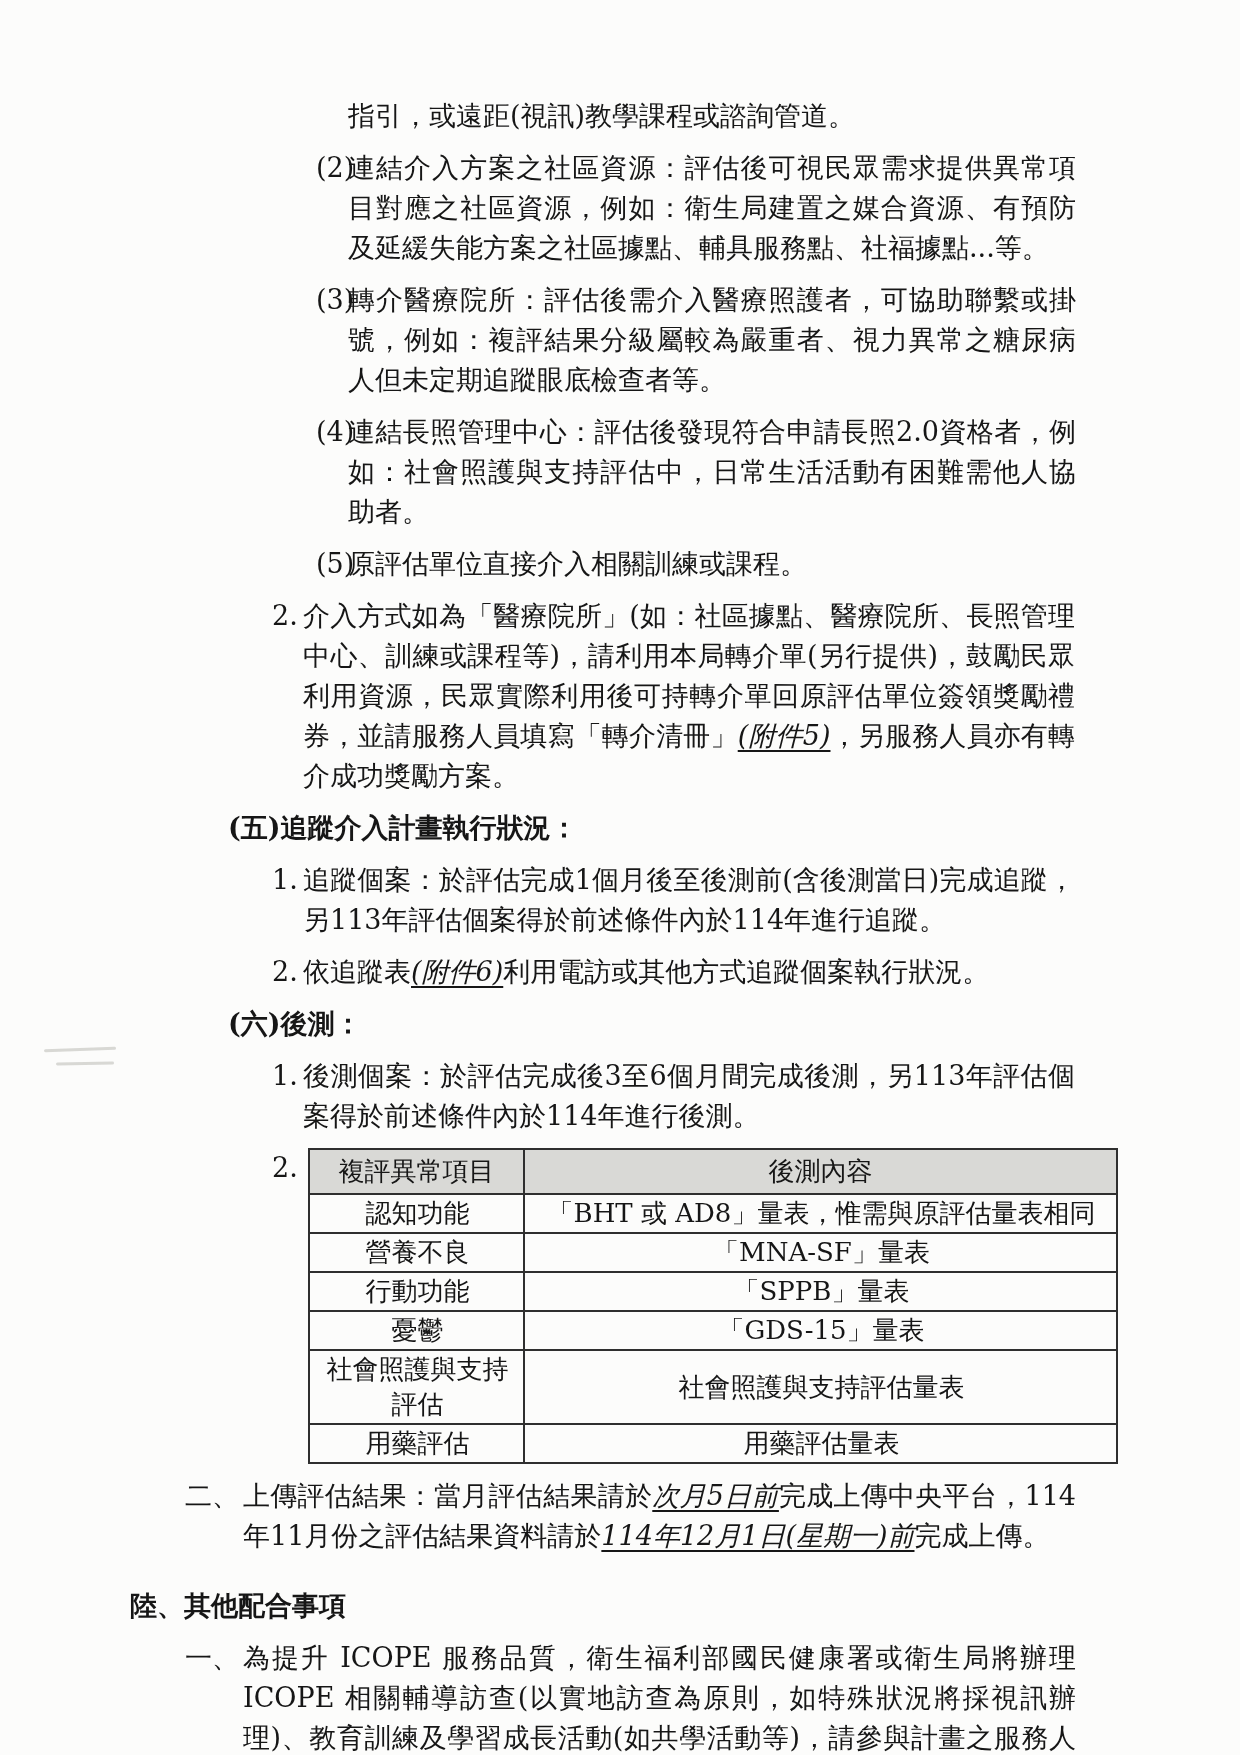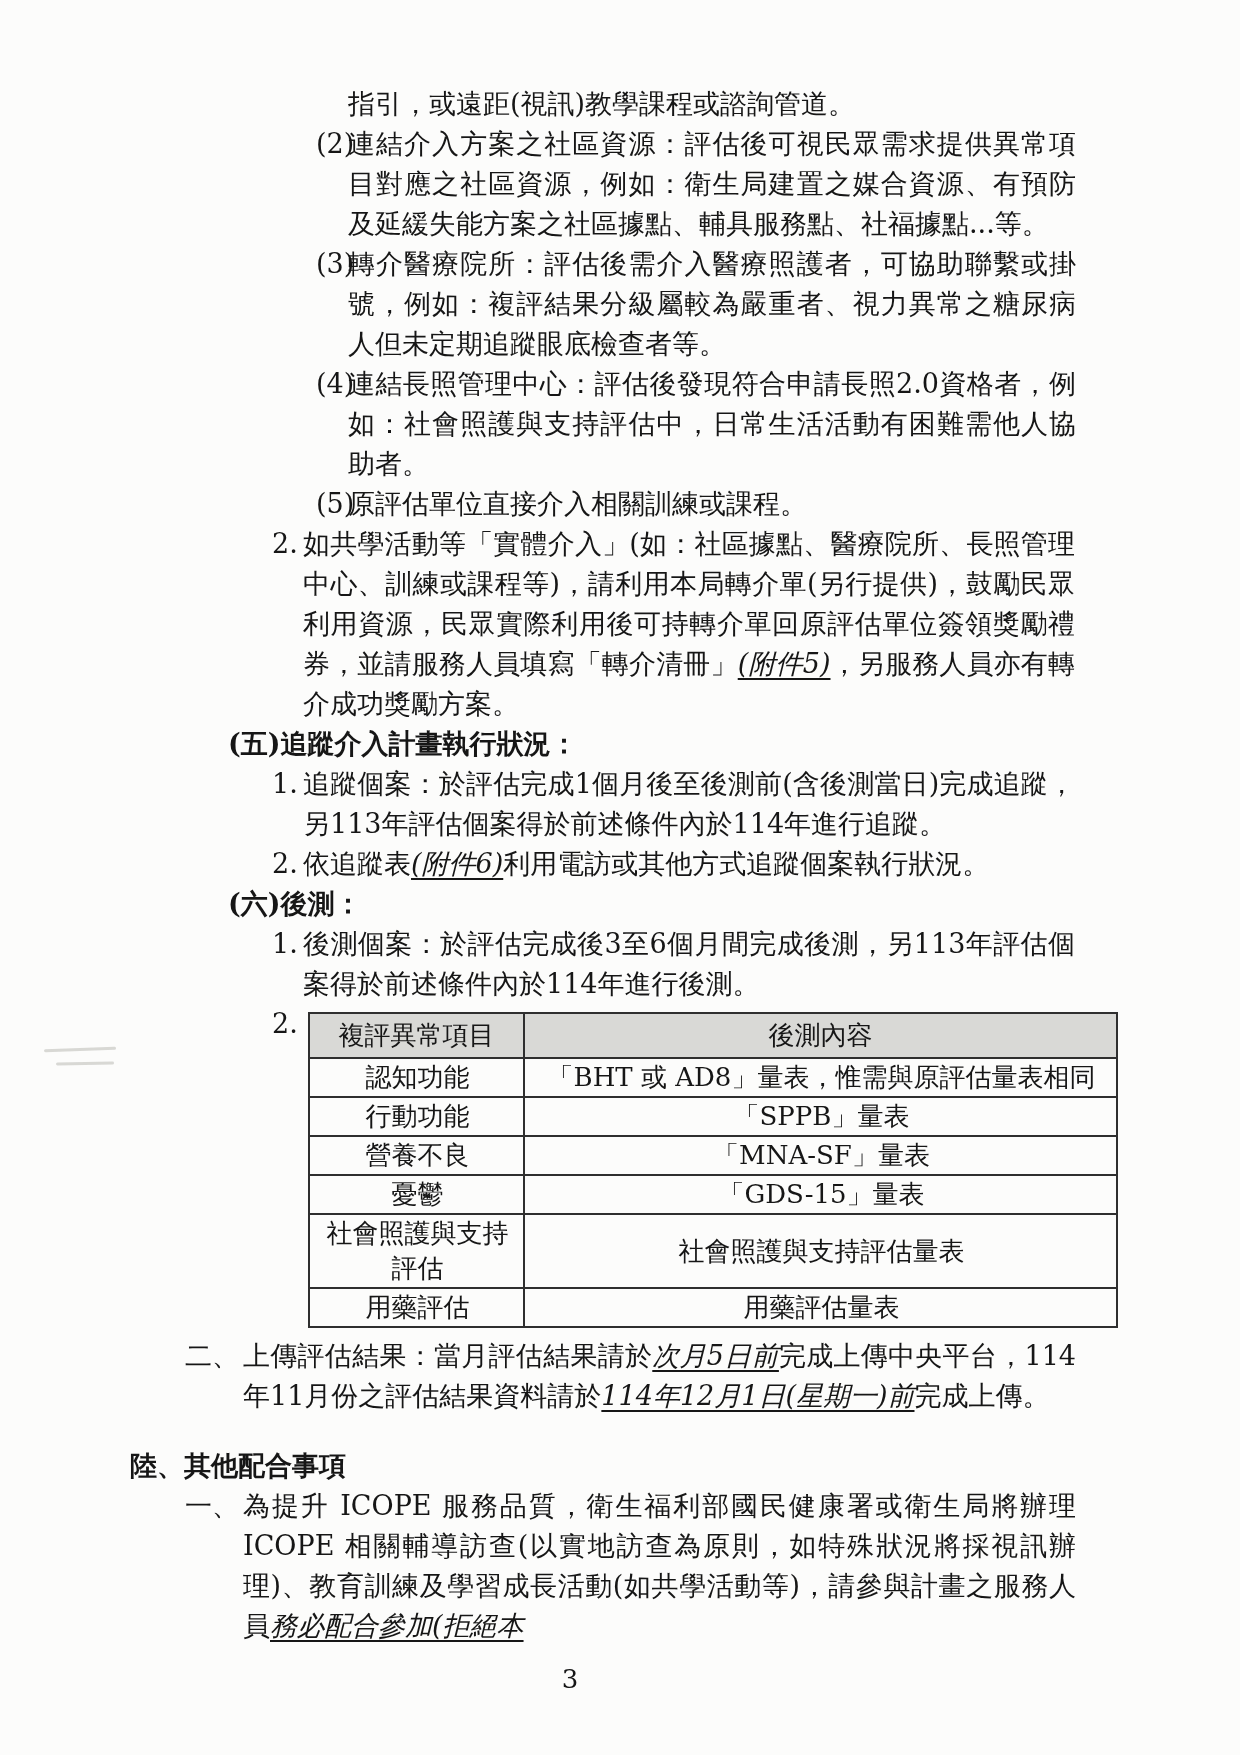--- a/index.html
+++ b/index.html
@@ -15,20 +15,21 @@
     background:#fcfcfb;
     overflow:hidden;
     padding-top:84px;
   }
   .para {
     position:relative;
     font-size:27px;
     line-height:40px;
     text-align:justify;
     text-justify:inter-ideograph;
+    margin-top:12px;
   }
   .para .marker { position:absolute; top:0; white-space:nowrap; }
   
   .l5 { margin-left:348px; width:728px; }
   .l4 { margin-left:348px; width:728px; }
   .l4 .marker { left:-32px; }
   .l3 { margin-left:303px; width:772px; }
   .l3 .marker { left:-31px; }
   .l2 { margin-left:228px; width:848px; font-weight:bold; }
   .l1 { margin-left:243px; width:833px; }
@@ -99,21 +100,21 @@
     <span class="ptext"><span>連結長照管理中心：評估後發現符合申請長照2.0資格者，例如：社會照護與支持評估中，日常生活活動有困難需他人協助者。</span></span>
   </div>
 
   <div class="para l4">
     <span class="marker">(5)</span>
     <span class="ptext"><span>原評估單位直接介入相關訓練或課程。</span></span>
   </div>
 
   <div class="para l3">
     <span class="marker">2.</span>
-    <span class="ptext"><span>如共學活動等「實體介入」(如：社區據點、醫療院所、長照管理中心、訓練或課程等)，請利用本局轉介單(另行提供)，鼓勵民眾利用資源，民眾實際利用後可持轉介單回原評估單位簽領獎勵禮券，並請服務人員填寫「轉介清冊」</span><span class="u">(附件5)</span><span>，另服務人員亦有轉介成功獎勵方案。</span></span>
+    <span class="ptext"><span>介入方式如為「醫療院所」(如：社區據點、醫療院所、長照管理中心、訓練或課程等)，請利用本局轉介單(另行提供)，鼓勵民眾利用資源，民眾實際利用後可持轉介單回原評估單位簽領獎勵禮券，並請服務人員填寫「轉介清冊」</span><span class="u">(附件5)</span><span>，另服務人員亦有轉介成功獎勵方案。</span></span>
   </div>
 
   <div class="para l2">
     <span class="ptext"><span>(五)追蹤介入計畫執行狀況：</span></span>
   </div>
 
   <div class="para l3">
     <span class="marker">1.</span>
     <span class="ptext"><span>追蹤個案：於評估完成1個月後至後測前(含後測當日)完成追蹤，另113年評估個案得於前述條件內於114年進行追蹤。</span></span>
   </div>
@@ -146,26 +147,26 @@
         <th>複評異常項目</th>
         <th>後測內容</th>
       </tr>
     </thead>
     <tbody>
       <tr>
         <td>認知功能</td>
         <td>「BHT 或 AD8」量表，惟需與原評估量表相同</td>
       </tr>
       <tr>
+        <td>營養不良</td>
+        <td>「MNA-SF」量表</td>
+      </tr>
+      <tr>
         <td>行動功能</td>
         <td>「SPPB」量表</td>
-      </tr>
-      <tr>
-        <td>營養不良</td>
-        <td>「MNA-SF」量表</td>
       </tr>
       <tr>
         <td>憂鬱</td>
         <td>「GDS-15」量表</td>
       </tr>
       <tr>
         <td>社會照護與支持評估</td>
         <td>社會照護與支持評估量表</td>
       </tr>
       <tr>

